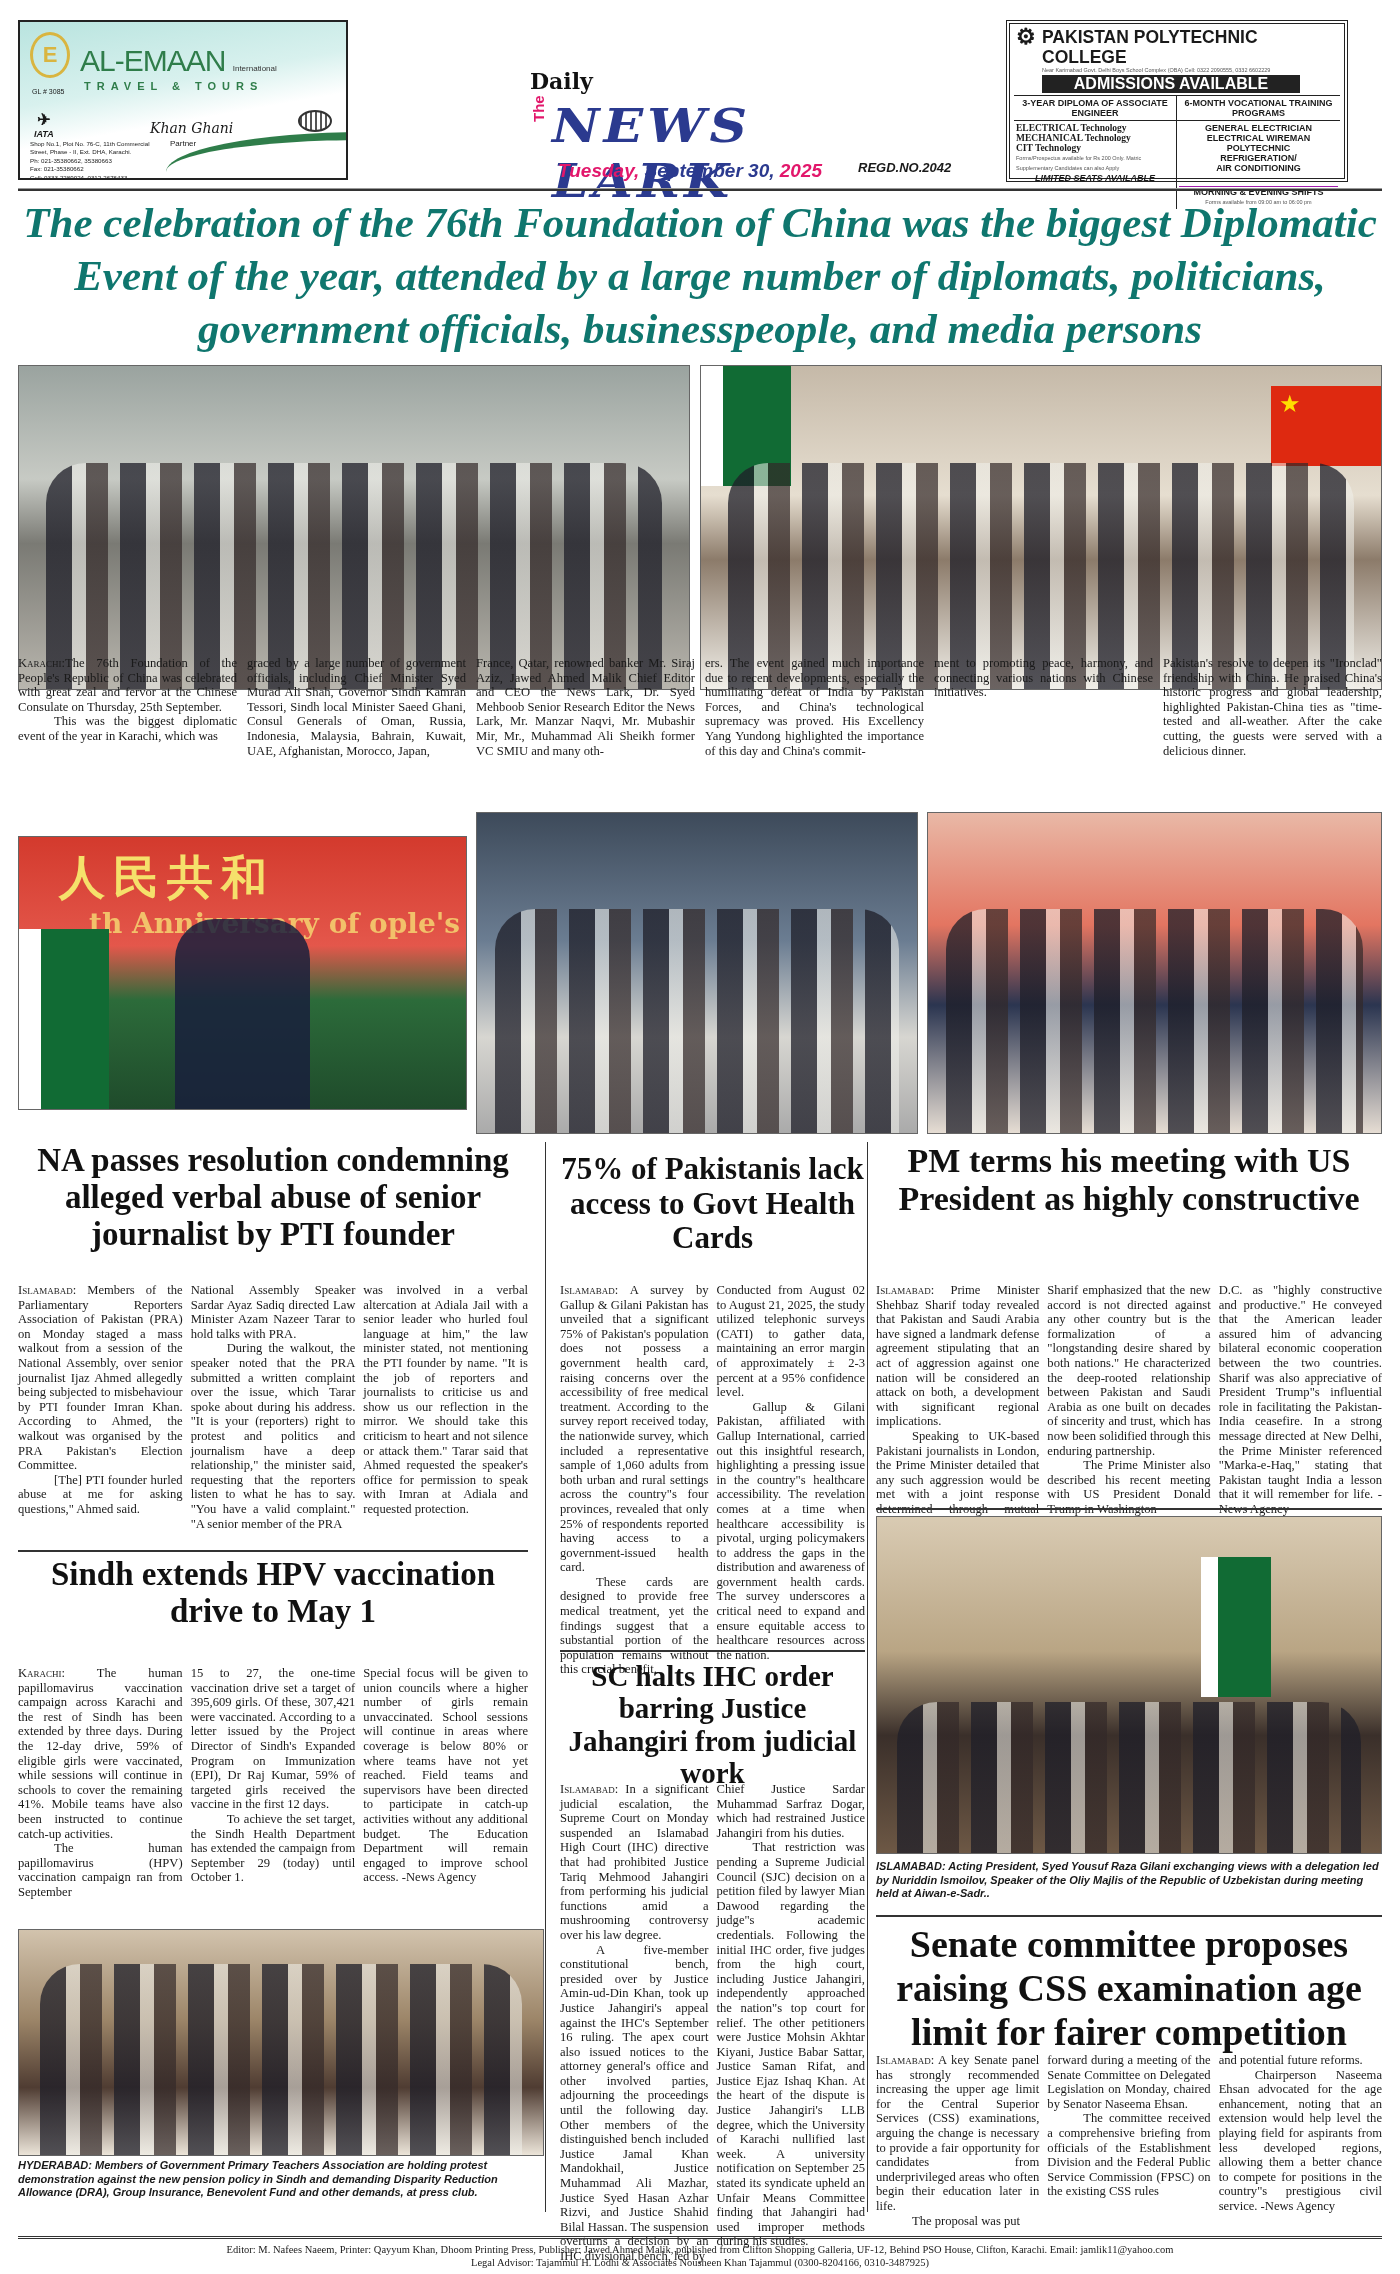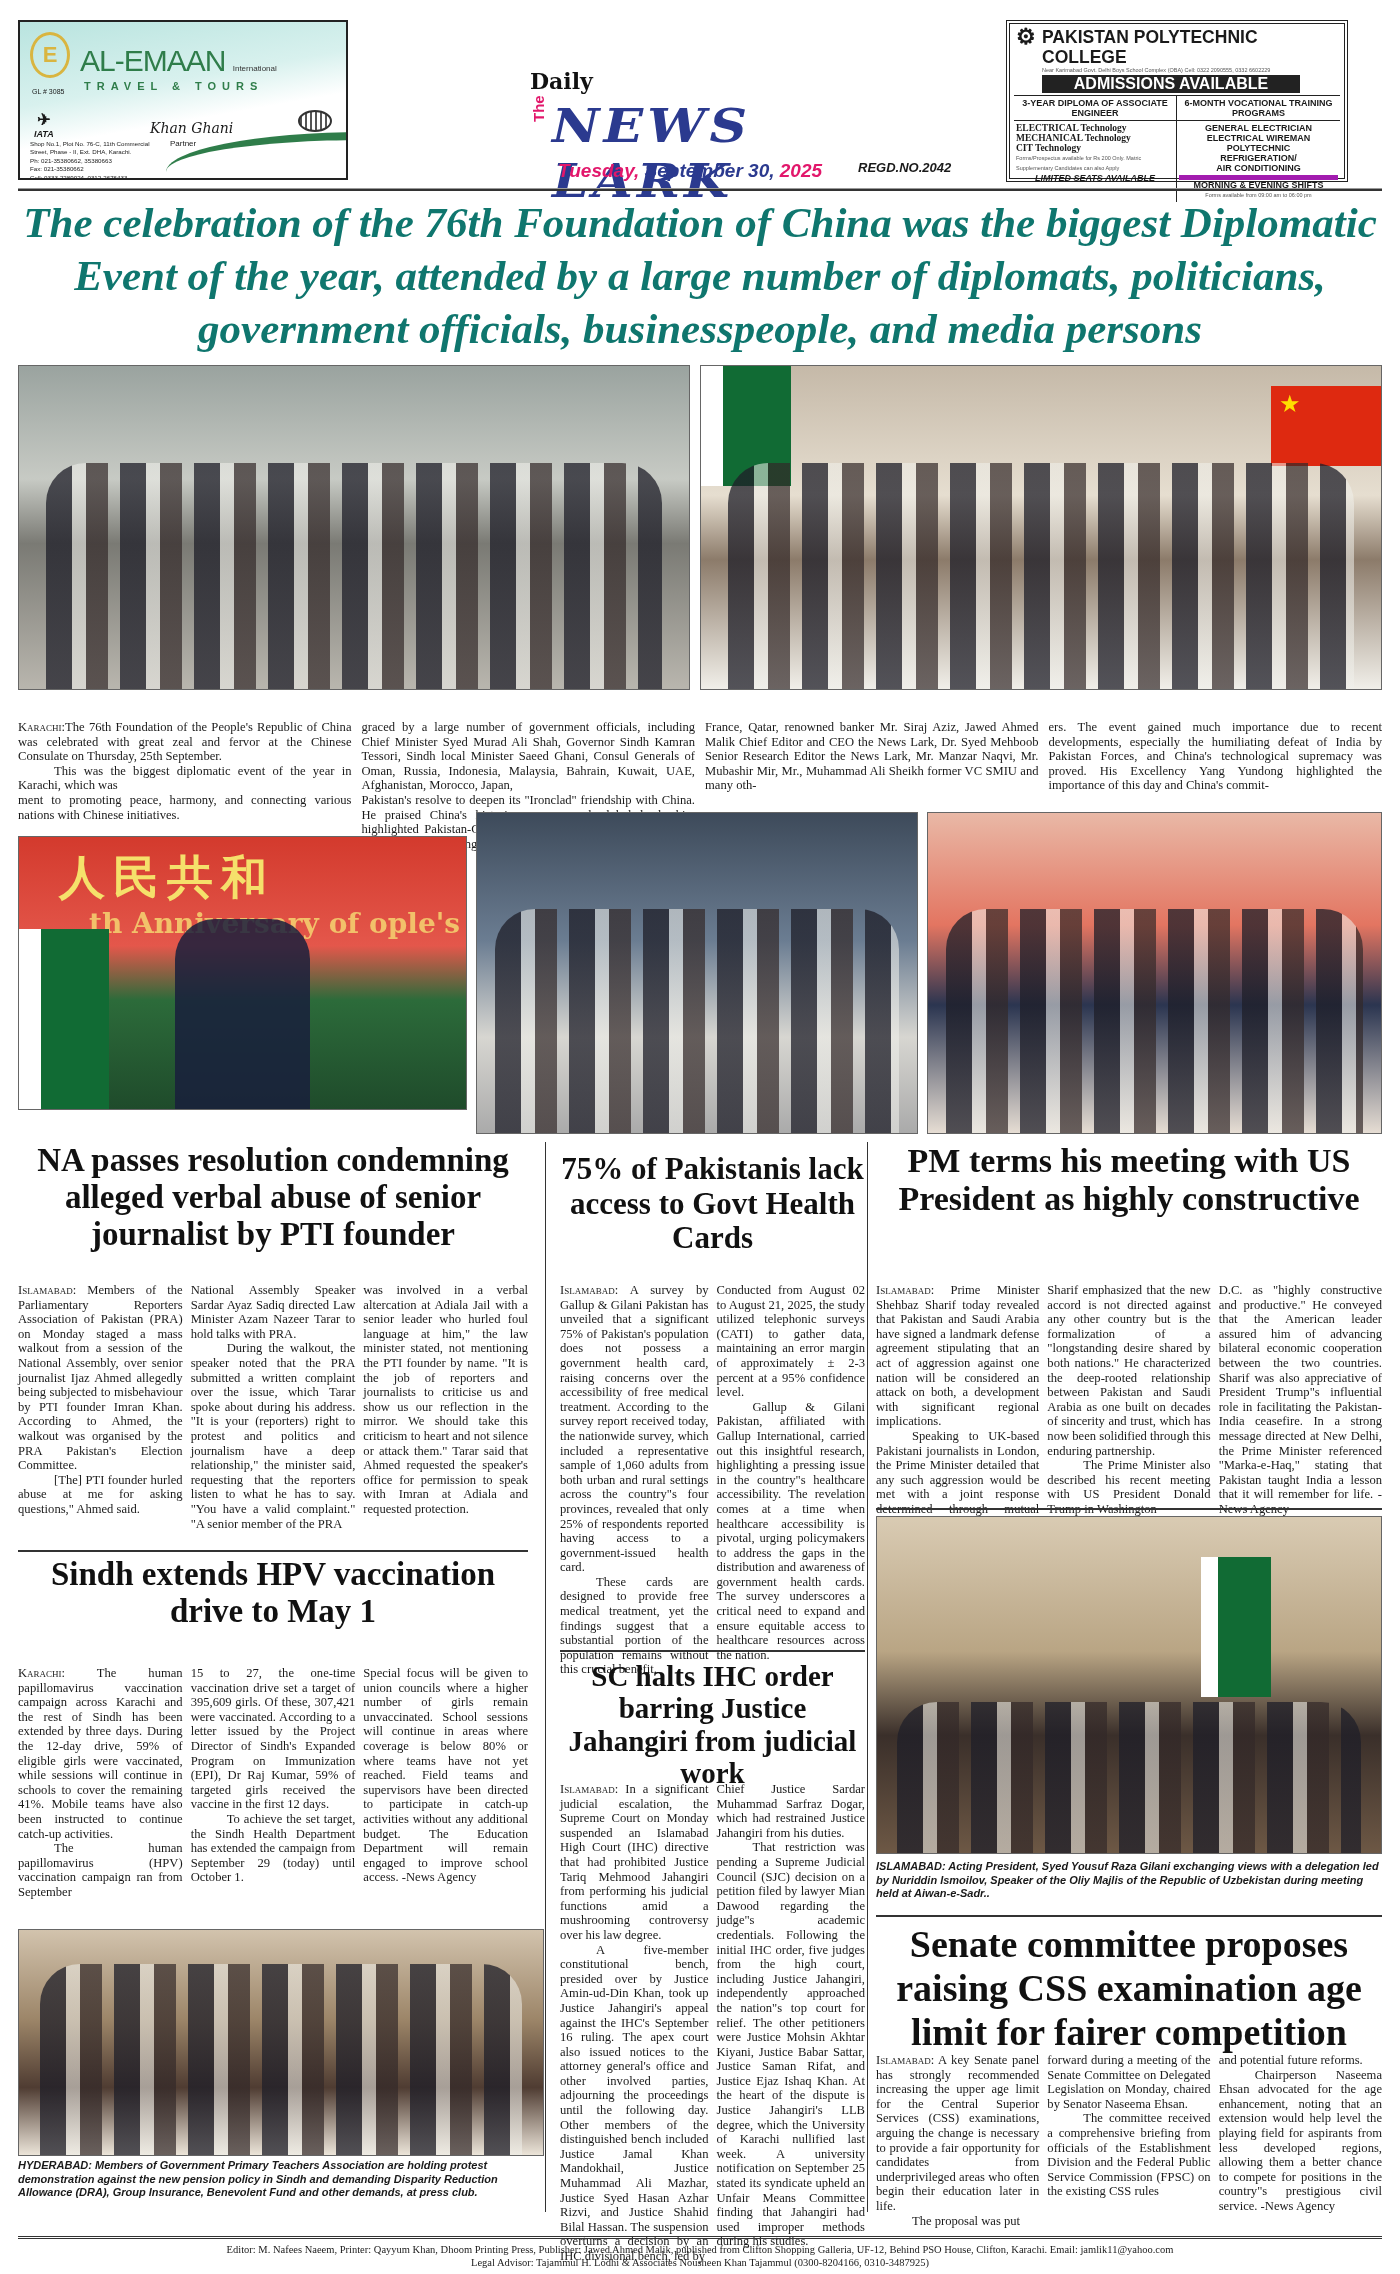--- a/index.html
+++ b/index.html
@@ -63,21 +63,21 @@
   .photo .banner { position: absolute; left: 40px; top: 10px; font-size: 46px; color: #f5e06b; font-family: "DejaVu Serif", serif; font-weight: bold; letter-spacing: 8px; white-space: nowrap; }
   .photo .banner2 { position: absolute; left: 70px; top: 70px; font-size: 28px; color: #f2c16a; font-family: "DejaVu Serif", serif; font-weight: bold; white-space: nowrap; }
 
   
   .cols3 { position: absolute; display: grid; grid-template-columns: repeat(3, 1fr); column-gap: 8px; font-size: 12.6px; line-height: 14.6px; text-align: justify; }
   .cols2 { position: absolute; display: grid; grid-template-columns: 1fr 1fr; column-gap: 8px; font-size: 12.6px; line-height: 14.6px; text-align: justify; }
   .col p { text-indent: 0; }
   .col p + p { text-indent: 36px; }
   .dl { font-variant: small-caps; }
 
-  .lead-text { left: 18px; top: 720px; width: 1364px; column-gap: 10px; grid-template-columns: repeat(4,1fr); }
+  .lead-text { left: 18px; top: 656px; width: 1364px; column-gap: 10px; grid-template-columns: repeat(6,1fr); }
 
   .h-story { position: absolute; text-align: center; font-weight: bold; font-family: "Liberation Serif", serif; color: #111; line-height: 1.12; }
 
   .vline { position: absolute; width: 1px; background: #333; }
   .hline { position: absolute; height: 2px; background: #333; }
 
   .caption { position: absolute; font-family: "Liberation Sans", sans-serif; font-weight: bold; font-style: italic; font-size: 11px; line-height: 13.5px; }
 
   .footer { left: 18px; top: 2236px; width: 1364px; border-top: 3px double #333; text-align: center; font-size: 10.5px; line-height: 13px; padding-top: 4px; }
 </style>
@@ -129,21 +129,21 @@
       <span>CIT Technology</span>
       <div class="tiny">Forms/Prospectus available for Rs 200 Only. Matric Supplementary Candidates can also Apply</div>
       <div style="font-style:italic;text-align:center">LIMITED SEATS AVAILABLE</div>
     </div>
     <div class="cell" style="border-top:1px solid #222">
       <div>GENERAL ELECTRICIAN</div>
       <div>ELECTRICAL WIREMAN</div>
       <div>POLYTECHNIC</div>
       <div>REFRIGERATION/</div>
       <div>AIR CONDITIONING</div>
-      <div style="border-top:5px solid #a21caf;margin-top:2px">MORNING &amp; EVENING SHIFTS</div>
+      <div style="border-top:1px solid #a21caf;margin-top:13px">MORNING &amp; EVENING SHIFTS</div>
       <div class="tiny">Forms available from 09:00 am to 06:00 pm</div>
     </div>
   </div>
 </div>
 
 <div class="abs rule-top"></div>
 
 <h1 class="abs headline">The celebration of the 76th Foundation of China was the biggest Diplomatic Event of the year, attended by a large number of diplomats, politicians, government officials, businesspeople, and media persons</h1>
 
 <div class="photo p1">

